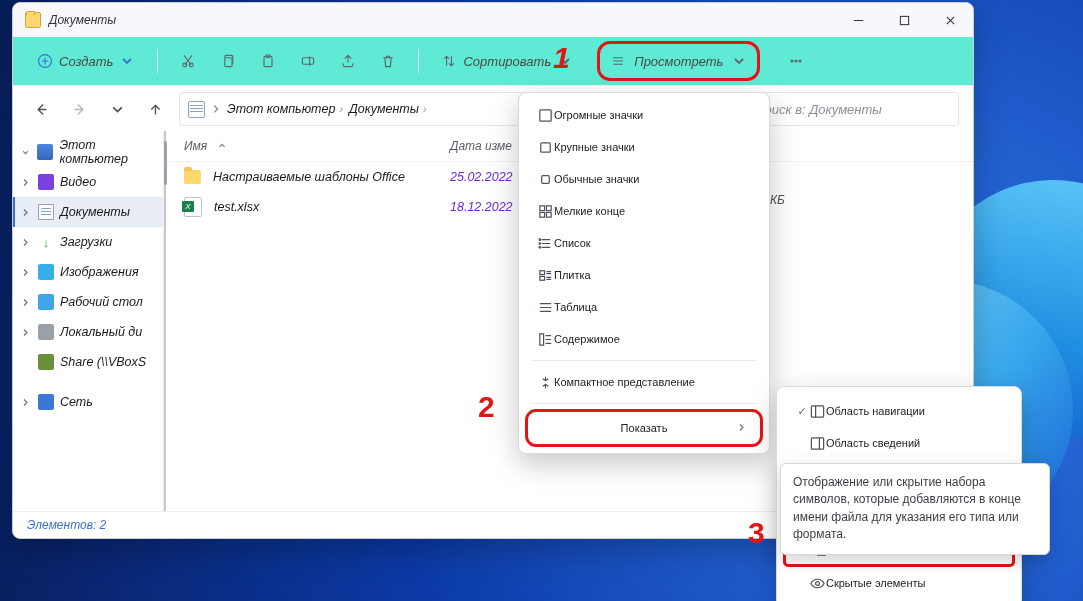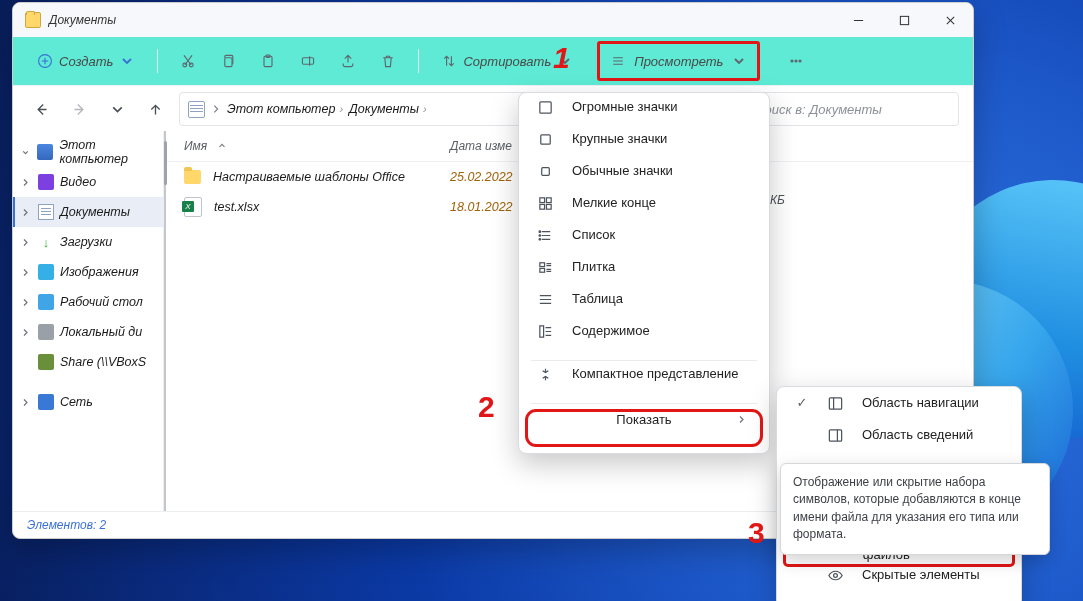--- a/index.html
+++ b/index.html
@@ -23,21 +23,21 @@
   .winbtns{margin-left:auto;display:flex;}
   .winbtns div{width:46px;height:34px;display:flex;align-items:center;justify-content:center;color:#333;}
   .winbtns svg{width:11px;height:11px;stroke:#333;stroke-width:1.1;fill:none;}
   
   .cmdbar{height:48px;display:flex;align-items:center;padding:0 14px;gap:4px;background:#5eead4;border-bottom:1px solid #eef1f6;}
   .cbtn{height:34px;display:flex;align-items:center;gap:6px;padding:0 10px;border-radius:5px;color:#4a4a4a;}
   .cbtn svg{width:16px;height:16px;stroke:#3b6fd8;stroke-width:1.4;fill:none;}
   .ic-gray svg{stroke:#5f6570;}
   .sep{width:1px;height:24px;background:#e3e6eb;margin:0 8px;}
   .chev{width:10px;height:10px;stroke:#7a7f87;stroke-width:1.4;fill:none;}
-  .highlight{border:3px solid #e11616;border-radius:3px;gap:8px;}
+  .highlight{border:3px solid #e11616;border-radius:13px;gap:8px;}
   .annot{position:absolute;font-size:30px;font-weight:600;color:#e11616;font-family:"Segoe UI",sans-serif;}
   
   .navrow{height:46px;display:flex;align-items:center;padding:0 14px;gap:10px;}
   .navbtn{width:28px;height:28px;display:flex;align-items:center;justify-content:center;}
   .navbtn svg{width:15px;height:15px;stroke:#4b4f56;stroke-width:1.6;fill:none;}
   .navbtn.disabled svg{stroke:#b3b6bb;}
   .addr{flex:1;height:32px;border:1px solid #e2e4e9;border-radius:4px;background:#fff;display:flex;align-items:center;padding:0 8px;gap:6px;font-size:12.5px;}
   .addr .docicon{width:15px;height:15px;background:#fff;border:1px solid #8fa2c4;border-radius:2px;position:relative;}
   .addr .docicon::before{content:"";position:absolute;left:1px;right:1px;top:3px;height:1px;background:#8fa2c4;box-shadow:0 3px 0 #8fa2c4,0 6px 0 #8fa2c4;}
   .crumb{display:flex;align-items:center;gap:4px;}
@@ -52,30 +52,30 @@
   .snode .exp svg{width:9px;height:9px;stroke:#6d727a;stroke-width:1.6;fill:none;}
   .snode .sic{width:16px;height:16px;flex-shrink:0;}
   .snode.sel{background:#e8edf6;border-left:2px solid #3b6fd8;padding-left:4px;}
   .main{flex:1;position:relative;border-left:2px solid #c4c8ce;}
   .mainvs{position:absolute;left:-2px;top:10px;width:3px;height:44px;background:#9ea3ab;border-radius:2px;}
   .cols{height:30px;display:flex;align-items:center;border-bottom:1px solid #eef0f4;font-size:12px;color:#5a5e66;}
   .cols div{padding-left:18px;}
   .cols .c1{width:248px;display:flex;align-items:center;gap:10px;}
   .frow{height:30px;display:flex;align-items:center;font-size:12.5px;}
   .frow .c1{width:248px;padding-left:18px;display:flex;align-items:center;gap:12px;}
-  .frow .c2{padding-left:18px;color:#a16207;}
+  .frow .c2{padding-left:18px;color:#6d28d9;}
   .fic-folder{width:17px;height:14px;background:#ffd76a;border-radius:2px;position:relative;}
   .fic-folder::before{content:"";position:absolute;left:0;top:-3px;width:8px;height:4px;background:#f0c552;border-radius:2px 2px 0 0;}
   .fic-xl{width:16px;height:18px;background:#fff;border:1px solid #bfc4cc;border-radius:2px;position:relative;}
   .fic-xl::after{content:"X";position:absolute;left:-3px;top:3px;width:12px;height:11px;background:#188049;color:#fff;font-size:8px;line-height:11px;text-align:center;border-radius:1px;}
   
   .status{position:absolute;left:0;right:0;bottom:0;height:26px;border-top:1px solid #eceef2;display:flex;align-items:center;padding-left:14px;font-size:12px;color:#3b6fd8;}
   
   .menu{position:absolute;background:#fff;border:1px solid #d8dbe0;border-radius:8px;box-shadow:0 10px 28px rgba(0,0,0,.22);padding:6px;}
-  .mi{height:32px;display:flex;gap:18px;padding:0 14px 0 12px;border-radius:5px;font-size:13px;color:#222;}
+  .mi{height:32px;display:flex;align-items:center;gap:0;padding:0 14px 0 12px;border-radius:5px;font-size:11px;color:#222;}
   .mi .mic{width:17px;height:17px;display:flex;align-items:center;justify-content:center;}
   .mi .mic svg{width:17px;height:17px;stroke:#4e545d;stroke-width:1.3;fill:none;}
   .mi .arrow{margin-left:auto;}
   .mi .arrow svg{width:9px;height:9px;stroke:#6d727a;stroke-width:1.6;fill:none;}
   .mi .check{width:14px;display:flex;justify-content:center;color:#5a5f67;}
   .msep{height:1px;background:#e8eaee;margin:5px 6px;}
   .tooltip{position:absolute;background:#fff;border:1px solid #d5d7db;border-radius:6px;box-shadow:0 6px 18px rgba(0,0,0,.18);
     padding:10px 12px;font-size:12px;color:#3c3f45;line-height:1.45;width:244px;}
   
   .ic-pc{background:linear-gradient(#4a86e0,#3568bd);border-radius:2px;}
@@ -341,21 +341,21 @@
               <span class="fic-folder"></span>
               <span>Настраиваемые шаблоны Office</span>
             </div>
           <div class="c2">25.02.2022</div>
         </div>
         <div class="frow">
           <div class="c1">
               <span class="fic-xl"></span>
               <span>test.xlsx</span>
             </div>
-          <div class="c2">18.01.2022</div>
+          <div class="c2">18.12.2022</div>
         </div>
         <div class="size-col" style="left:604px;top:62px;">КБ</div>
       </div>
     </div>
 
     <div class="status">
       <span>Элементов: 2</span>
     </div>
   </div>
 

